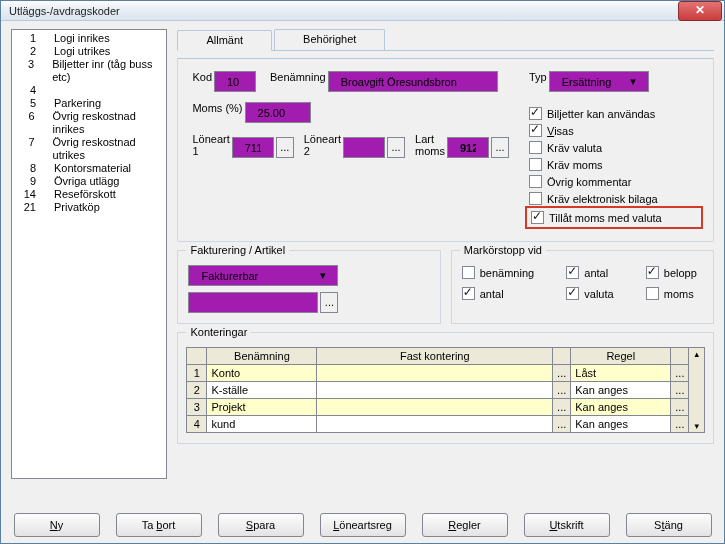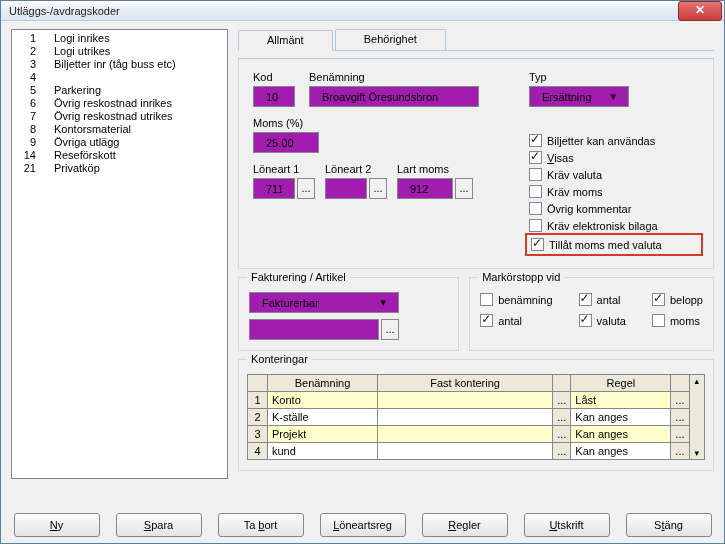--- a/index.html
+++ b/index.html
@@ -104,21 +104,21 @@
   }
   .panel { border-top: 1px solid #b5c9db; border-radius: 0 0 2px 2px; }
   .group-label {
     position: absolute;
     top: -7px;
     left: 8px;
     background: #f0f0f0;
     padding: 0 4px;
   }
   .row { display: flex; gap: 14px; align-items: flex-end; }
-  .field { display: flex; flex-direction: column; gap: 2px; }
+  .field { display: flex; flex-direction: row; gap: 2px; }
   .field label { margin-bottom: 1px; }
   input.text, select, .combo {
     height: 21px;
     background: #a21caf;
     border: 1px solid #828790;
     padding: 2px 12px;
     font-family: inherit;
     font-size: 11px;
   }
   select, .combo { height: 21px; }
@@ -297,28 +297,28 @@
                 <div class="field">
                   <label>Löneart 2</label>
                   <div class="loneart-wrap">
                     <input class="text" style="width: 42px;" value="">
                     <div class="small-btn">...</div>
                   </div>
                 </div>
                 <div class="field">
                   <label>Lart moms</label>
                   <div class="loneart-wrap">
-                    <input class="text" style="width: 56px;" value="912">
+                    <input class="text" style="width: 42px; font-weight: bold;" value="912">
                     <div class="small-btn">...</div>
                   </div>
                 </div>
               </div>
             </div>
 
-            <div style="width:170px; display:flex; flex-direction:column; gap:20px;justify-content:center;">
+            <div style="width:170px; display:flex; flex-direction:column; gap:8px;justify-content:center;">
               <div class="field">
                 <label>Typ</label>
                 <div class="combo" style="width:100px">
                   <span>Ersättning</span>
                   <span>▾</span>
                 </div>
               </div>
               <div class="checkbox-stack" style="margin-top:6px;">
                 <div class="chk-row">
                   <span class="chk checked"></span>
@@ -454,21 +454,21 @@
               <span>▴</span>
               <span>▾</span>
             </div>
           </div>
         </div>
       </div>
     </div>
 
     <div class="button-bar">
       <div class="btn"><span class="u">N</span><span>y</span></div>
+      <div class="btn">Ta <span class="u">b</span>ort</div>
       <div class="btn"><span class="u">S</span>para</div>
-      <div class="btn">Ta <span class="u">b</span>ort</div>
       <div class="btn"><span class="u">L</span>öneartsreg</div>
       <div class="btn"><span class="u">R</span>egler</div>
       <div class="btn"><span class="u">U</span>tskrift</div>
       <div class="btn">S<span class="u">t</span>äng</div>
     </div>
   </div>
 </div>
 
 </body></html>

